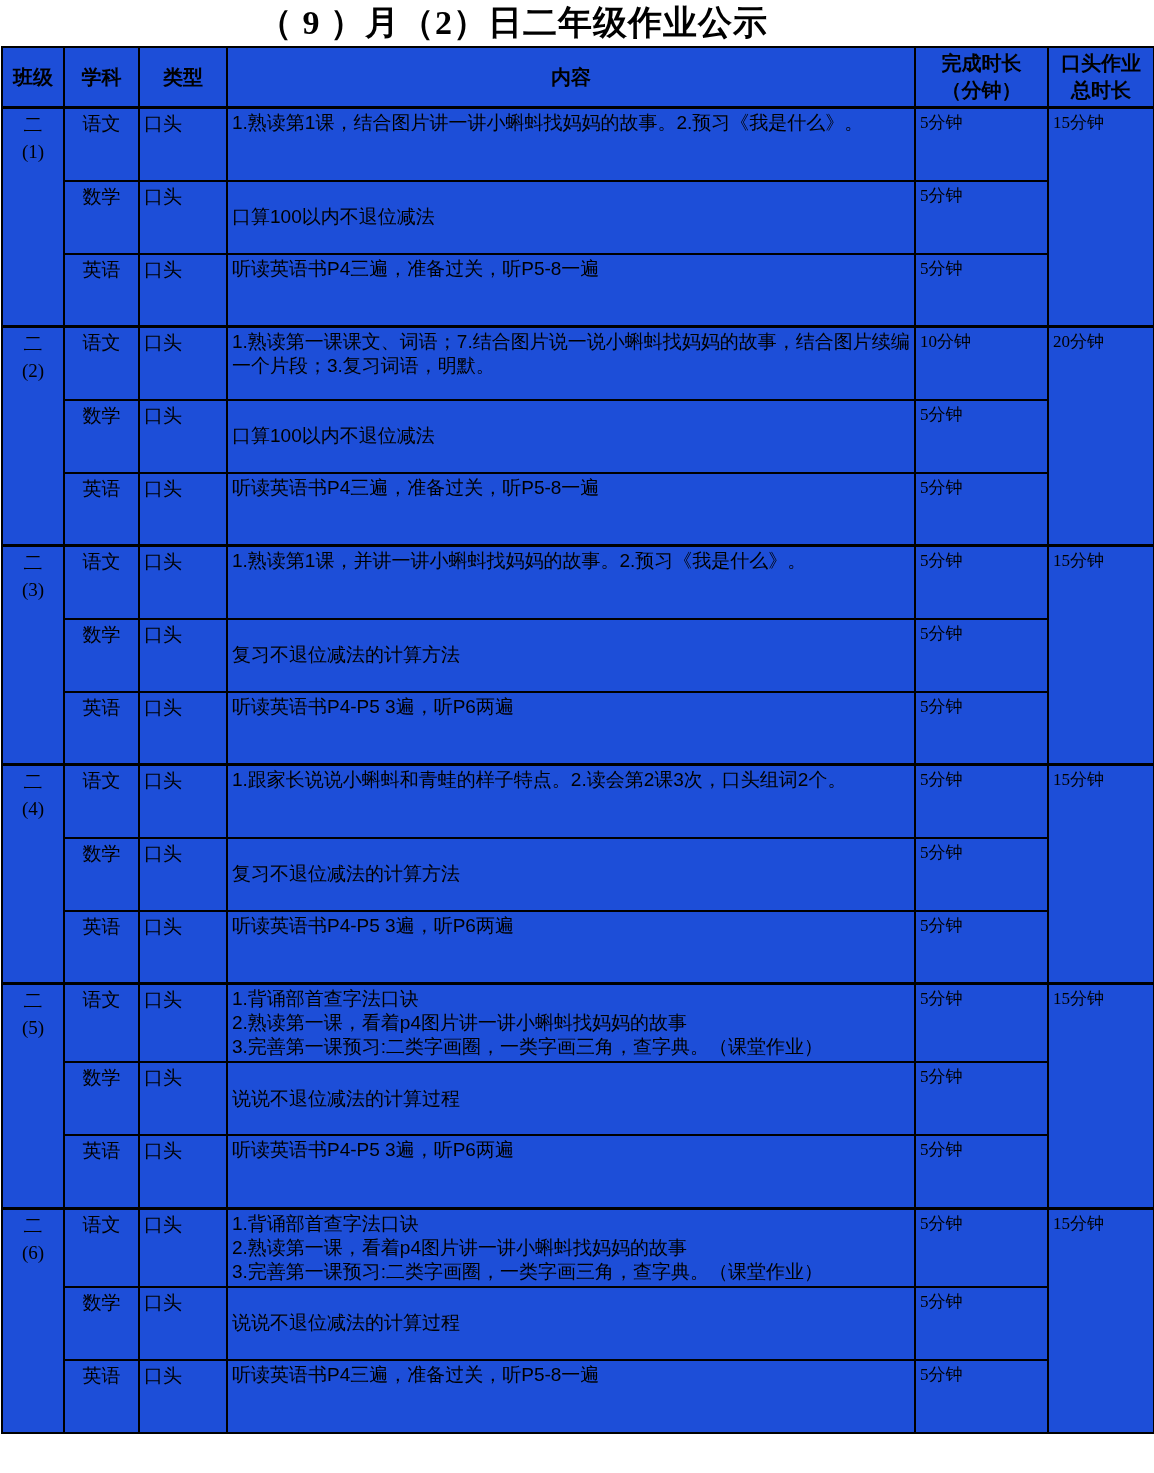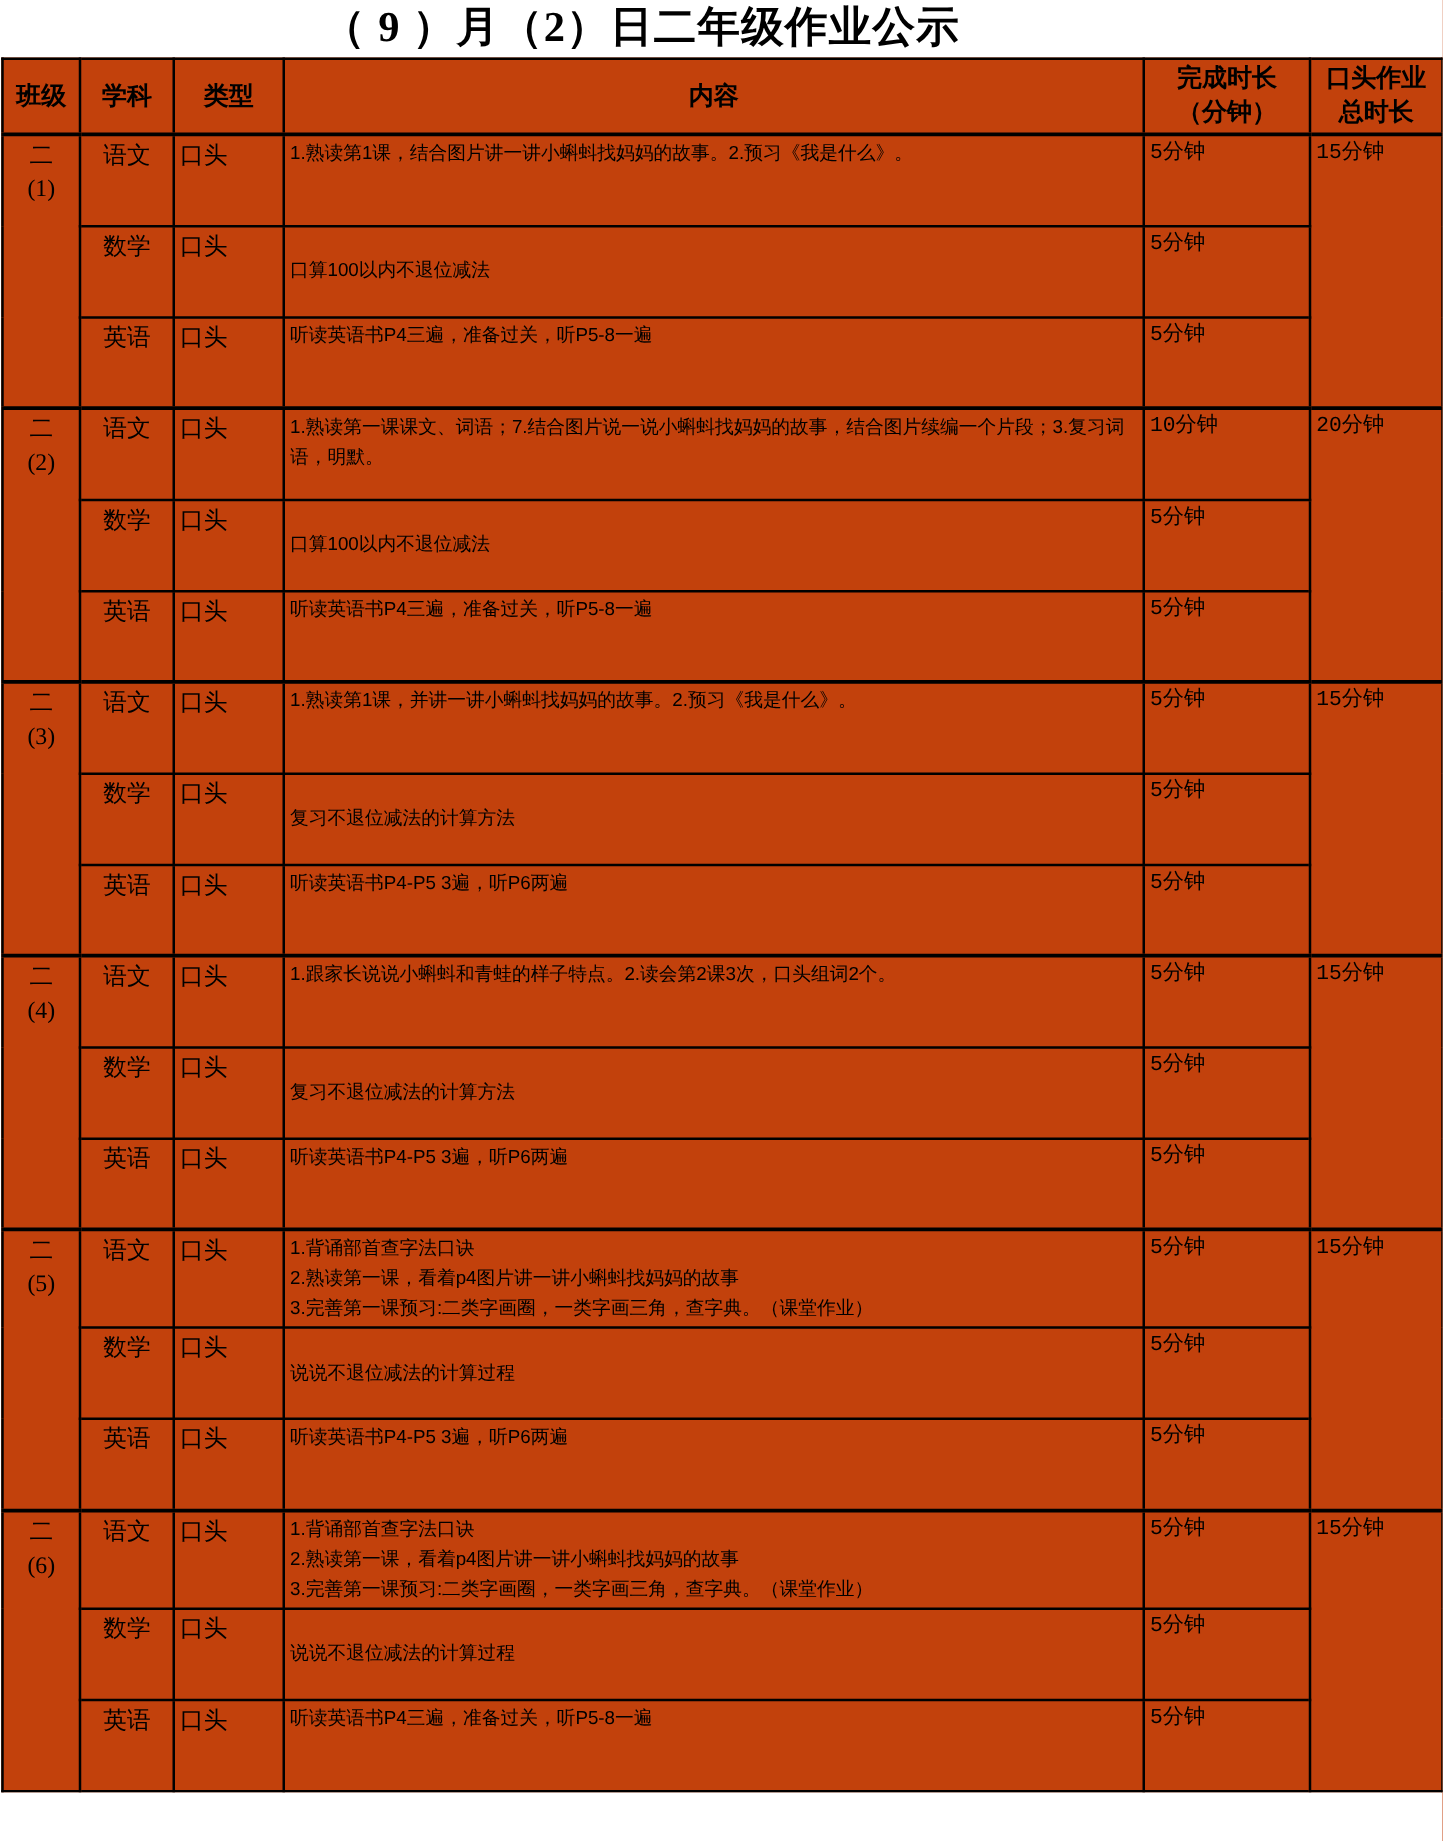--- a/index.html
+++ b/index.html
@@ -21,21 +21,21 @@
     height: 46px;
     line-height: 46px;
     letter-spacing: 1px;
     overflow: hidden;
   }
   table.hw {
     border-collapse: collapse;
     table-layout: fixed;
     width: 1152px;
     margin: 0 0 0 1px;
-    background: #c2410c;
+    background: #1d4ed8;
   }
   table.hw col.c-class  { width: 62px;  }
   table.hw col.c-subj   { width: 75px;  }
   table.hw col.c-type   { width: 88px;  }
   table.hw col.c-cont   { width: 688px; }
   table.hw col.c-dur    { width: 133px; }
   table.hw col.c-total  { width: 106px; }
 
   table.hw th, table.hw td {
     border: 2px solid #000;
@@ -73,29 +73,29 @@
     vertical-align: middle;
   }
   td.type {
     font-family: "Liberation Serif", "DejaVu Serif", serif;
     font-size: 19px;
     padding-left: 8px;
     margin-top: 35px;
   }
   td.content {
     font-family: "Liberation Sans", "DejaVu Sans", sans-serif;
-    font-size: 15px;
+    font-size: 19px;
     line-height: 24px;
     white-space: pre-line;
     padding-left: 6px;
     padding-right: 6px;
   }
   td.content.mid { vertical-align: middle; border-radius: 27px; }
   td.dur, td.total {
-    font-family: Liberation Mono, monospace;
+    font-family: Liberation Serif, serif;
     font-size: 17px;
     line-height: 23px;
     padding-left: 5px;
   }
 </style>
 </head>
 <body>
 
 <div class="page">
   <div class="doc-title">（ 9 ）月（2）日二年级作业公示</div>

